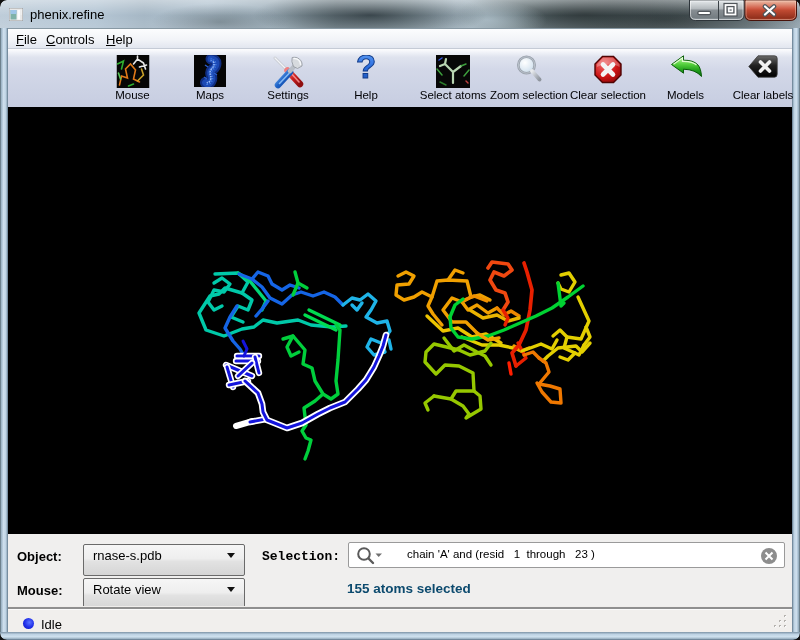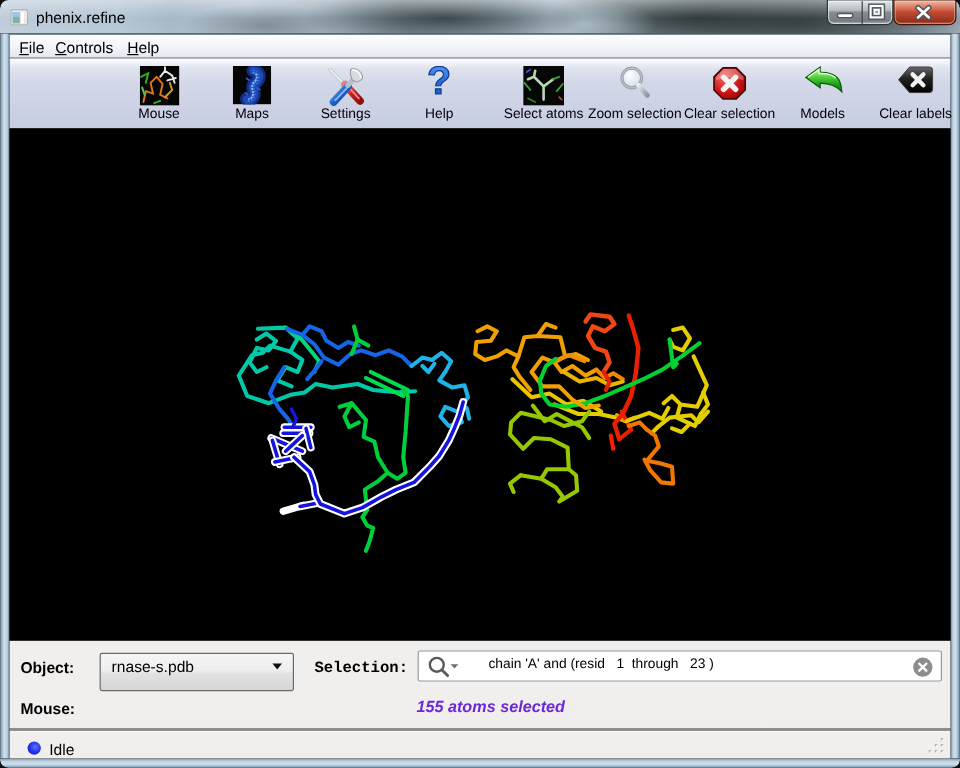--- a/index.html
+++ b/index.html
@@ -48,21 +48,21 @@
 #canvas { position:absolute; left:8px; top:107px; width:784px; height:427px; background:#000; }
 
 #panel { position:absolute; left:8px; top:534px; width:784px; height:73px; background:#f0efee; }
 .blabel { position:absolute; font-size:13px; font-weight:bold; color:#000; }
 .combo { position:absolute; left:75px; width:162px; height:32px; border:1px solid #6a6a6a; border-radius:2px;
   background:linear-gradient(180deg,#f6f6f6 0%,#eeeeee 45%,#e2e2e2 55%,#d5d5d5 100%); font-size:13px; color:#000; }
 .combo span { position:absolute; left:9px; top:3px; }
 .combo .arr { position:absolute; right:9px; top:8px; width:0; height:0; border-left:4px solid transparent; border-right:4px solid transparent; border-top:5px solid #111; }
 #searchbox { position:absolute; left:340px; top:8px; width:437px; height:26px; background:#fff; border:1px solid #9a9a9a; border-radius:2px; }
 #searchtext { position:absolute; left:44px; top:6px; font-size:11.5px; color:#000; white-space:pre; }
-#atomsel { position:absolute; left:339px; top:47px; font-size:13.5px; font-weight:bold; color:#6d28d9;font-style:italic; }
+#atomsel { position:absolute; left:339px; top:47px; font-size:13.5px; font-weight:bold; color:#0c4a6e; }
 
 #statussep { position:absolute; left:8px; top:606px; width:784px; height:4px; background:linear-gradient(180deg,#efedeb 0%,#efedeb 25%,#8f8f8f 25%,#8f8f8f 75%,#fbfbfb 75%,#fbfbfb 100%); }
 #statusbar { position:absolute; left:8px; top:610px; width:784px; height:22px; background:#f1efed; }
 #ball { position:absolute; left:15px; top:8px; width:11px; height:11px; border-radius:50%;
   background:radial-gradient(circle at 58% 40%, #5a73ff 0%, #2231ea 50%, #0d15b8 100%); }
 #idle { position:absolute; left:33px; top:7px; font-size:13px; color:#000; }
 </style>
 </head>
 <body>
 <div id="win">
@@ -359,20 +359,24 @@
       <path d="M13.5 14.5 L18 19" stroke="#5a5a5a" stroke-width="2.4" stroke-linecap="round"></path>
       <path d="M20.5 9.5 L27 9.5 L23.7 13 Z" fill="#707070"></path>
     </svg>
     <svg width="18" height="18" viewBox="0 0 18 18" style="position:absolute;right:6px;top:4px;">
       <circle cx="9" cy="9" r="8" fill="#8d8d8d"></circle>
       <path d="M5.5 5.5 L12.5 12.5 M12.5 5.5 L5.5 12.5" stroke="#fff" stroke-width="2"></path>
     </svg>
       </div>
     <div id="searchtext" style="left:383px; top:14px;margin-left:16px;">chain 'A' and (resid   1  through   23 )</div>
     <div class="blabel" style="left:9px; top:49px;">Mouse:</div>
+    <div class="combo" style="top:44px;">
+        <span>Rotate view</span>
+        <div class="arr"></div>
+      </div>
     <div id="atomsel">155 atoms selected</div>
   </div>
   <div id="statussep"></div>
   <div id="statusbar">
     <div id="ball"></div>
     <div id="idle">Idle</div>
     <svg style="position:absolute;right:4px;bottom:3px" width="16" height="14" viewBox="0 0 16 14">
         <g fill="#b5b2ae">
           <rect x="12" y="0" width="2" height="2"></rect>
           <rect x="12" y="5" width="2" height="2"></rect>

